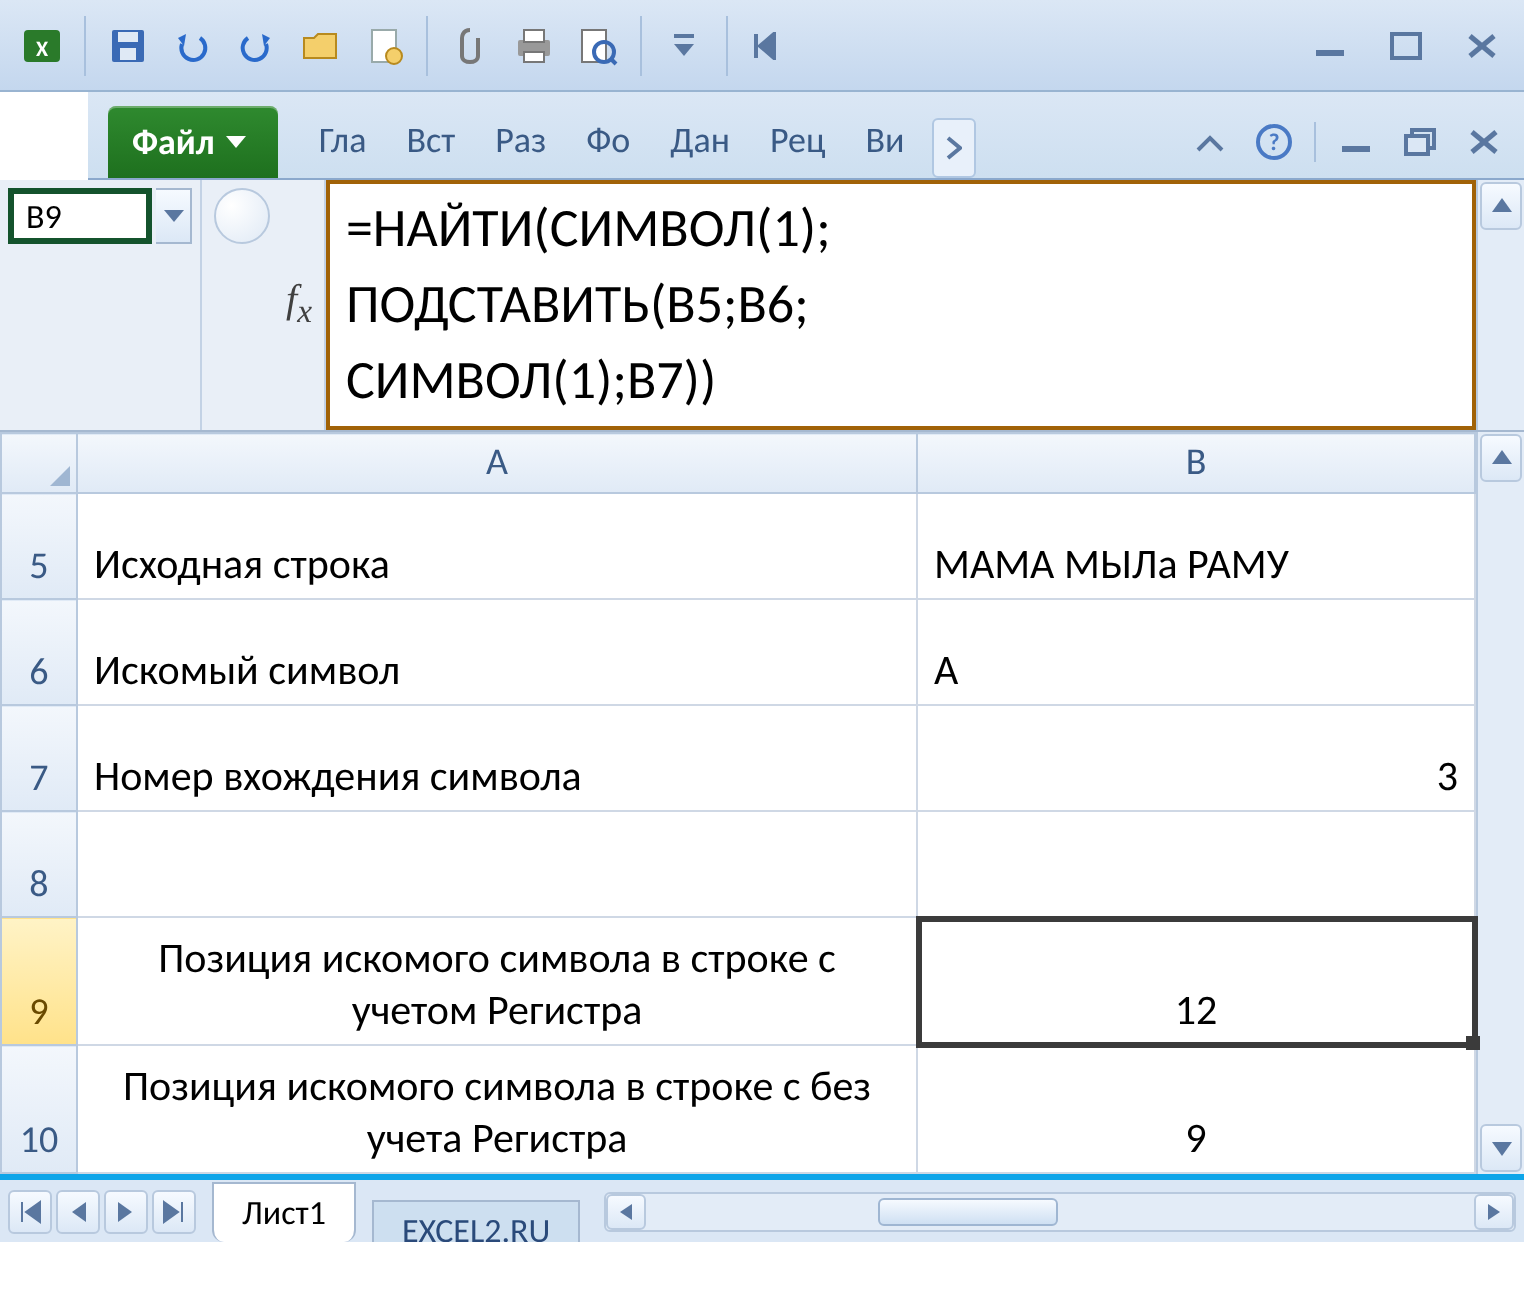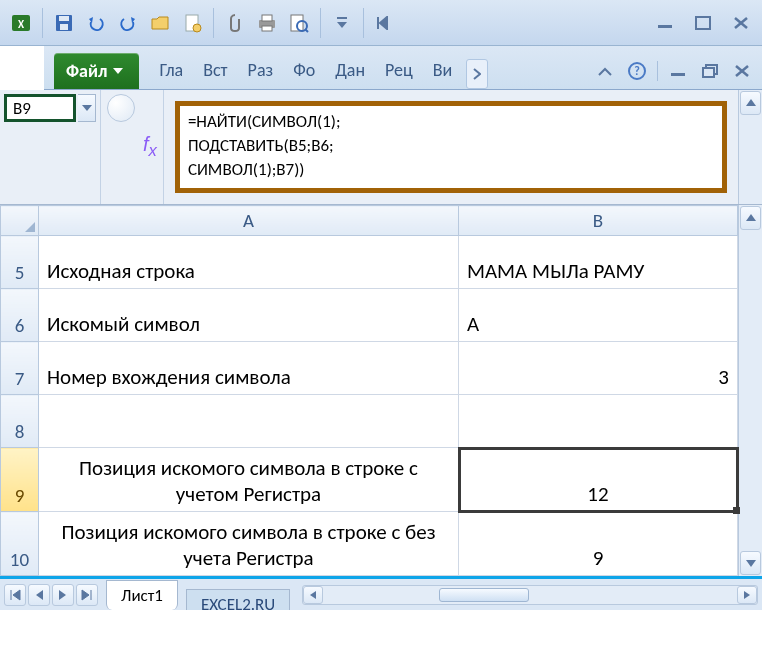--- a/index.html
+++ b/index.html
@@ -155,32 +155,32 @@
   }
   .fx-circle {
     width: 28px;
     height: 28px;
     border-radius: 14px;
     background: radial-gradient(circle at 30% 30%,#fff,#dfe9f5);
     border: 1px solid #b8c9de;
   }
   .fx-label {
     font-style: italic;
-    font-family: Liberation Sans, sans-serif;
+    font-family: Liberation Serif, serif;
     font-size: 20px;
-    color: #8b5cf6;
+    color: #404040;
     align-self: center;
   }
   .formula-input {
     flex: 1;
     background: #fff;
-    border: 5px solid #a16207;
-    margin: 11px;
+    border: 2px solid #a16207;
+    margin: 0;
     padding: 4px 8px;
-    font-size: 17px;
+    font-size: 27px;
     line-height: 1.4;
     min-height: 92px;
     white-space: pre-wrap;
   }
   .vscroll-right {
     width: 24px;
     background: #e3ecf7;
     border-left: 1px solid #b8c9de;
     display: flex;
     flex-direction: column;

